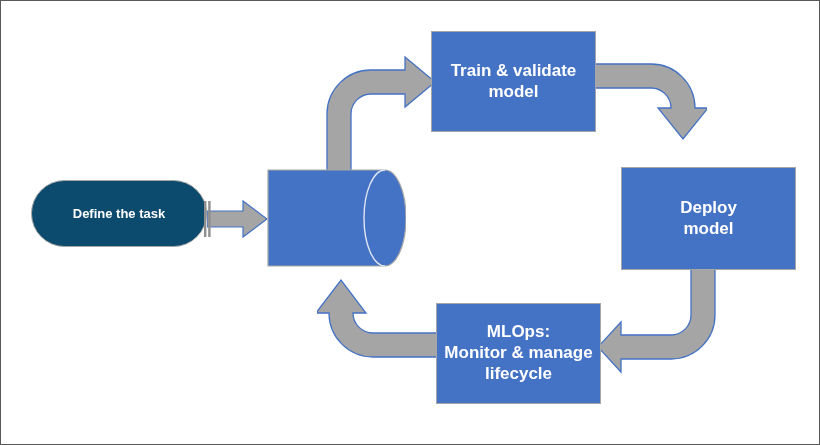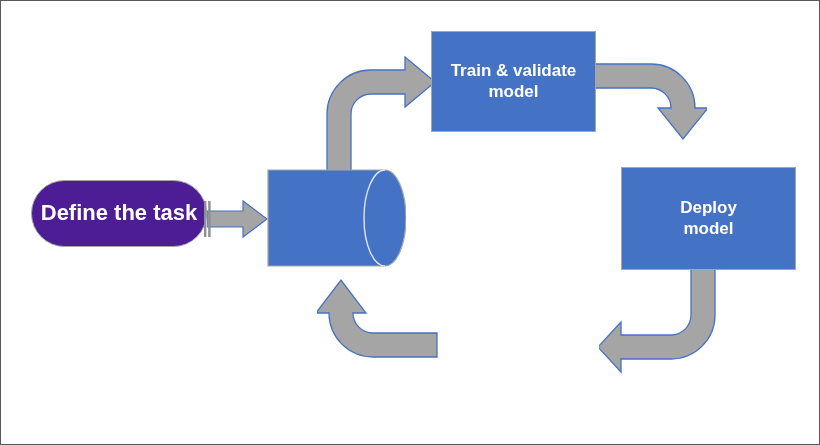--- a/index.html
+++ b/index.html
@@ -31,24 +31,24 @@
     box-sizing: border-box;
     white-space: pre-line;
     z-index: 3;
   }
   .box {
     background: #4472C4;
     border: 1px solid #A6A6A6;
     font-size: 17px;
   }
   .pill {
-    background: #4c1d95;
+    background: #0c4a6e;
     border: 1px solid #A6A6A6;
     border-radius: 999px;
-    font-size: 22px;
+    font-size: 13px;
   }
   .cyl-wrap {
     position: absolute;
     z-index: 3;
   }
   .cyl-wrap svg {
     position: absolute;
     left: 0;
     top: 0;
   }
@@ -164,14 +164,17 @@
       <path d="M118,1 A21,48 0 0 0 118,97" fill="none" stroke="#DDE5F2" stroke-width="1.4"></path>
     </svg>
   </div>
 
   <div class="node box" style="left:430px; top:30px; width:165px; height:101px;">Train &amp; validate
 model</div>
 
   <div class="node box" style="left:620px; top:166px; width:175px; height:103px;">Deploy
 model</div>
 
+  <div class="node box" style="left:435px; top:302px; width:165px; height:101px;">MLOps:
+Monitor &amp; manage
+lifecycle</div>
 
 </div>
 
 </body></html>

